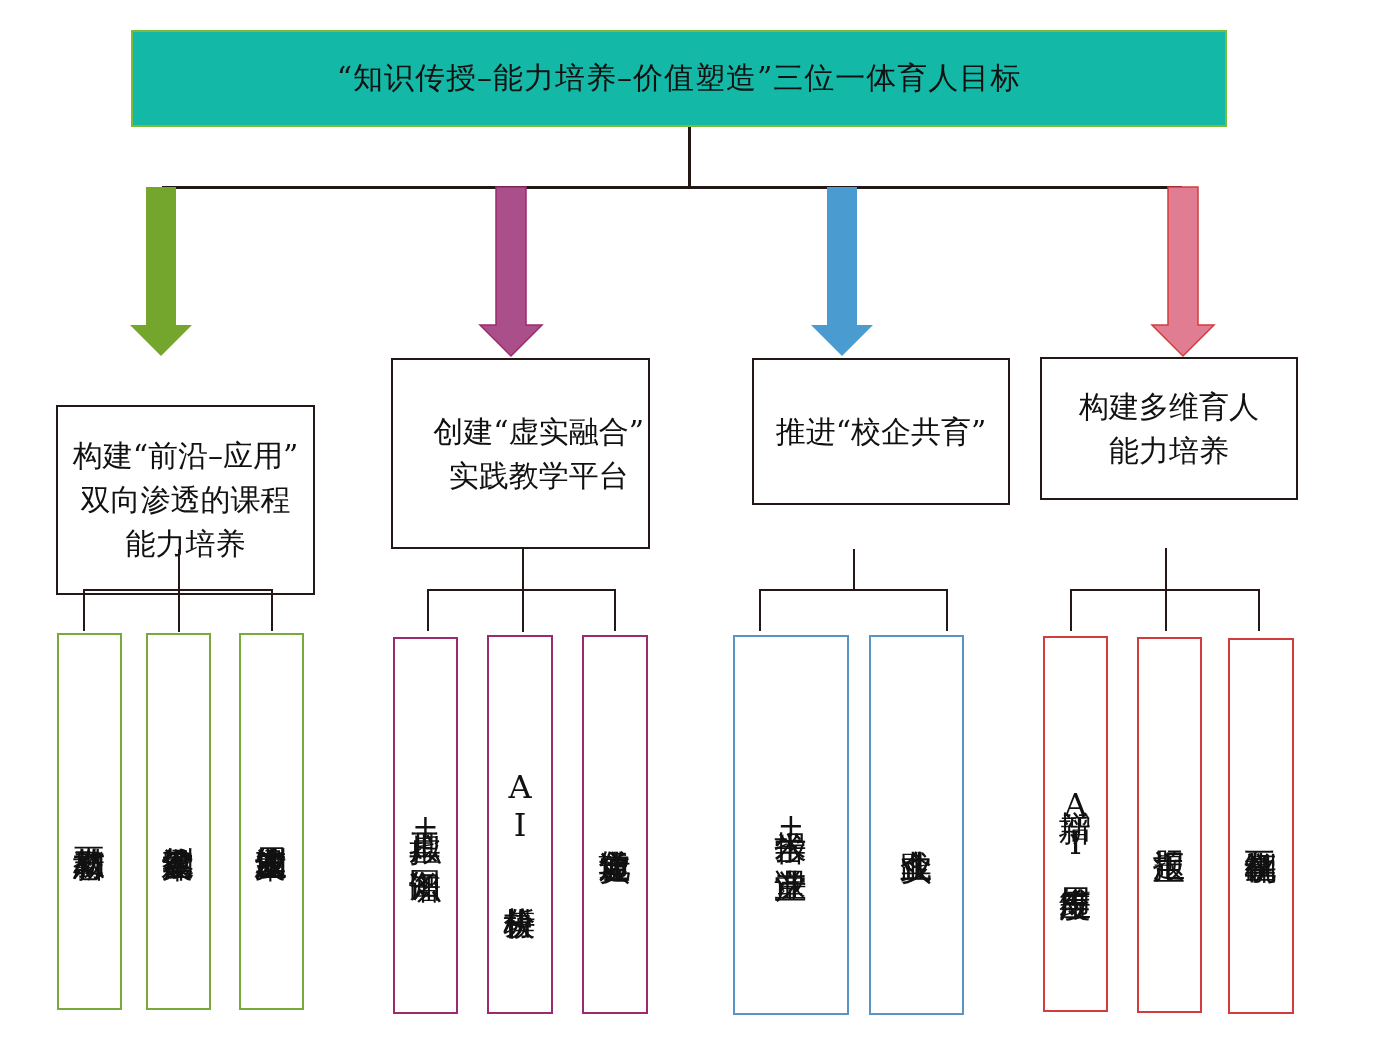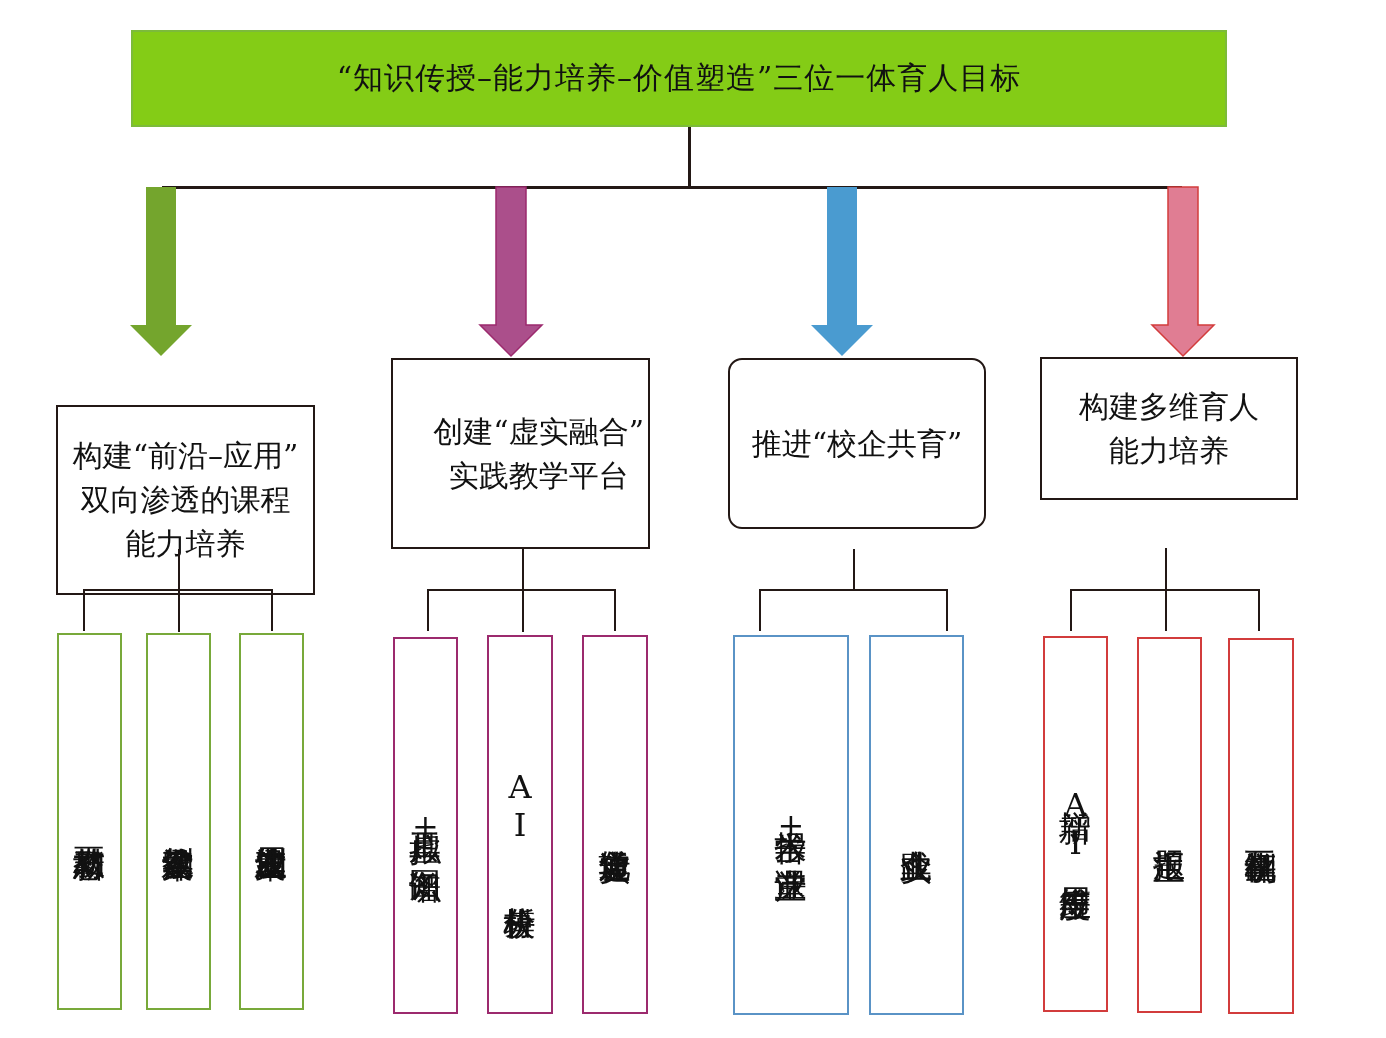--- a/index.html
+++ b/index.html
@@ -1,20 +1,20 @@
 <!DOCTYPE html>
 <html><head>
 <meta charset="utf-8">
 <style>
   html, body { margin: 0; padding: 0; background: #ffffff; }
   body { width: 1386px; height: 1038px; position: relative; overflow: hidden;
          font-family: "DejaVu Serif", "Liberation Serif", serif; color: #111; }
   .abs { position: absolute; box-sizing: border-box; }
   .line { position: absolute; background: #231815; }
-  .top-box { left: 131px; top: 30px; width: 1096px; height: 97px; background: #84cc16;
+  .top-box { left: 131px; top: 30px; width: 1096px; height: 97px; background: #14b8a6;
              border: 2px solid #7cbb3a; display: flex; align-items: center; justify-content: center;
              font-size: 30px; letter-spacing: 1px; }
   .mid-box { position: absolute; box-sizing: border-box; border: 2px solid #231815; background: #fff;
              display: flex; align-items: center; justify-content: center; text-align: center;
              font-size: 30px; line-height: 44px; padding: 0 4px; }
   .mid-box span { display: block; }
   .leaf { position: absolute; box-sizing: border-box; background: #fff; border: 2px solid;
           display: flex; align-items: center; justify-content: center; }
   .leaf .vt { writing-mode: vertical-rl; text-orientation: upright; font-size: 32px;
               letter-spacing: 0px; line-height: 34px; }
@@ -83,21 +83,21 @@
 <div class="leaf purple" style="left:393px; top:637px; width:65px; height:377px;">
   <span class="vt">虚拟工具+知识图谱</span>
 </div>
 <div class="leaf purple" style="left:487px; top:635px; width:66px; height:379px;">
   <span class="vt">AI 分析模块</span>
 </div>
 <div class="leaf purple" style="left:582px; top:635px; width:66px; height:379px;">
   <span class="vt">虚实转化通道</span>
 </div>
 
-<div class="mid-box" style="left:728px; top:358px; width:258px; height:171px;border-radius:14px;">
+<div class="mid-box" style="left:752px; top:358px; width:258px; height:147px;">
   <div>
     <span>推进“校企共育”</span>
   </div>
 </div>
 <div class="line" style="left:853px; top:549px; width:2px; height:42px;"></div>
 <div class="line" style="left:759px; top:589px; width:189px; height:2px;"></div>
 <div class="line" style="left:759px; top:589px; width:2px; height:42px;"></div>
 <div class="line" style="left:946px; top:589px; width:2px; height:42px;"></div>
 
 <div class="leaf blue" style="left:733px; top:635px; width:116px; height:380px;">

